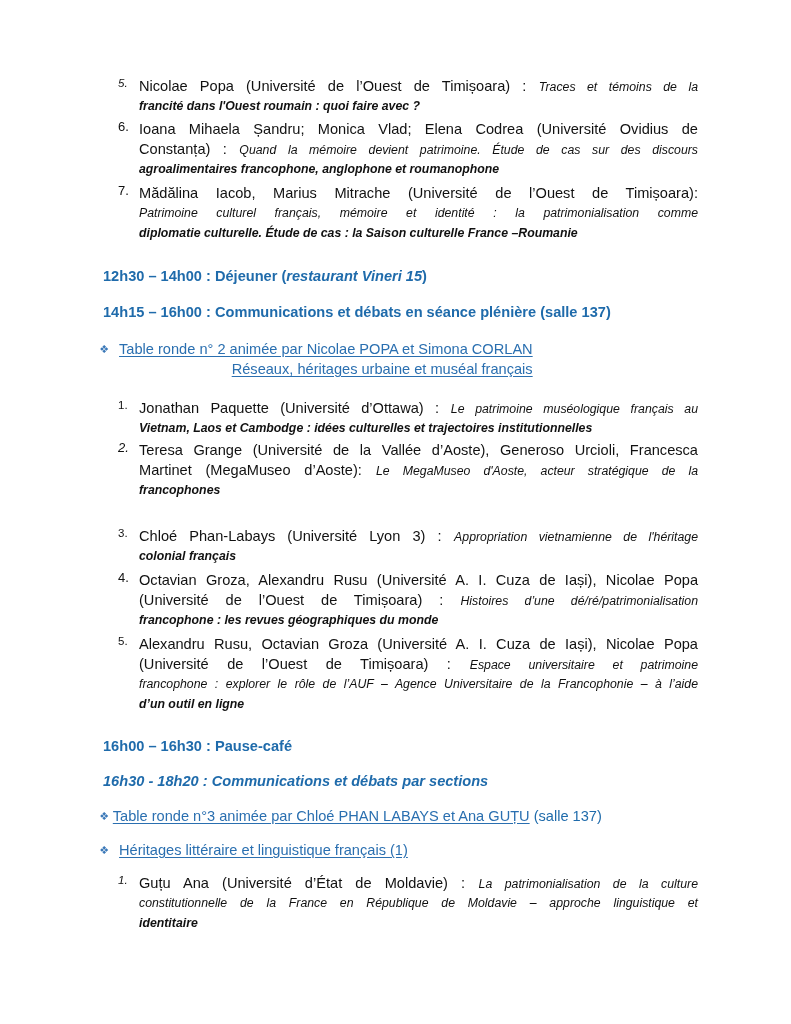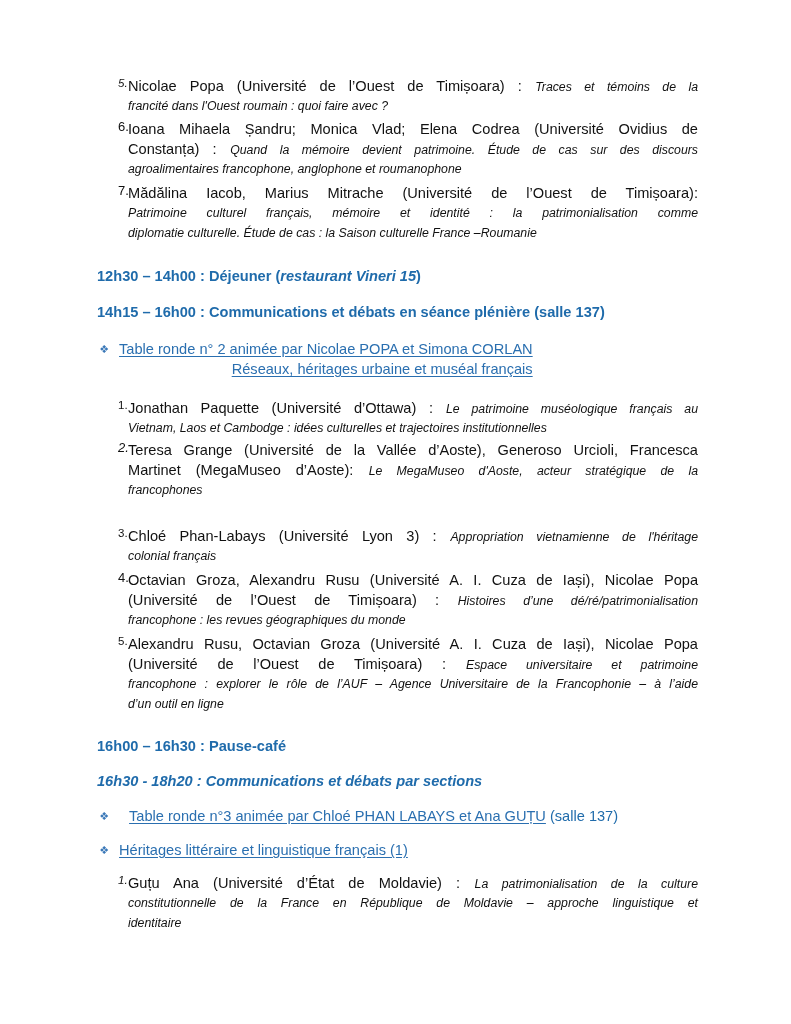--- a/index.html
+++ b/index.html
@@ -4,27 +4,27 @@
 <style>
   html, body { margin: 0; padding: 0; background: #ffffff; }
   body { width: 791px; height: 1024px; position: relative; overflow: hidden;
          font-family: "Liberation Sans", sans-serif; color: #111; }
   .page { position: absolute; left: 0; top: 0; width: 791px; height: 1024px; }
 
   .item { position: absolute; left: 118px; width: 580px; }
   .item .num { position: absolute; left: 0; font-size: 13px; }
   .item .num.small { font-size: 11.5px; top: 1px; }
   .item .num.it { font-style: italic; }
-  .item .body { margin-left: 10px; text-align: justify; text-align-last: left; }
+  .item .body { margin-left: 21px; text-align: justify; text-align-last: left; }
   .item .main { font-size: 14.6px; line-height: 20px; }
   .item .title { font-style: italic; font-size: 12.3px; line-height: 20px; }
-  .line { display: block; height: 20px; white-space: nowrap; }
+  .line { display: block; height: 20px; white-space: nowrap; font-weight: bold; }
   .jline { display: block; height: 20px; text-align: justify; text-align-last: justify; white-space: normal; }
 
-  .heading { position: absolute; left: 97px; font-weight: bold; font-size: 14.6px;
+  .heading { position: absolute; left: 103px; font-weight: bold; font-size: 14.6px;
              color: #1f6bab; white-space: nowrap; }
   .heading .it { font-style: italic; }
 
   .bullet-row { position: absolute; left: 95px; font-size: 14.6px; color: #2a6fb0; white-space: nowrap; text-align: right; }
   .bullet-icon { display: inline-block; width: 14px; font-size: 11px; color: #3a78b8; vertical-align: 1px; }
   .link { color: #2a6fb0; text-decoration: underline; text-underline-offset: 2px; }
   .bold-blue { font-weight: normal; color: #1f6bab; }
   .bullet-row .second { display: block; margin-left: 16px; margin-top: 4px; }
 </style>
 </head>
@@ -113,21 +113,21 @@
       <span class="line title">d’un outil en ligne</span>
     </div>
   </div>
 
   <div class="heading" style="top:738px;">16h00 – 16h30 : Pause-café</div>
 
   <div class="heading" style="top:773px;font-style:italic;">16h30 - 18h20 : Communications et débats par sections</div>
 
   <div class="bullet-row" style="top:808px;">
     <span class="bullet-icon">❖</span>
-    <span class="link" style="margin-left:16px;">Table ronde n°3 animée par Chloé PHAN LABAYS et Ana GUȚU</span><span class="bold-blue"> (salle 137)</span>
+    <span class="link" style="margin-left:0;">Table ronde n°3 animée par Chloé PHAN LABAYS et Ana GUȚU</span><span class="bold-blue"> (salle 137)</span>
   </div>
 
   <div class="bullet-row" style="top:842px;">
     <span class="bullet-icon">❖</span>
     <span class="link" style="margin-left:6px;">Héritages littéraire et linguistique français (1)</span>
   </div>
 
   <div class="item" style="top:873px;">
     <span class="num small it">1.</span>
     <div class="body">

